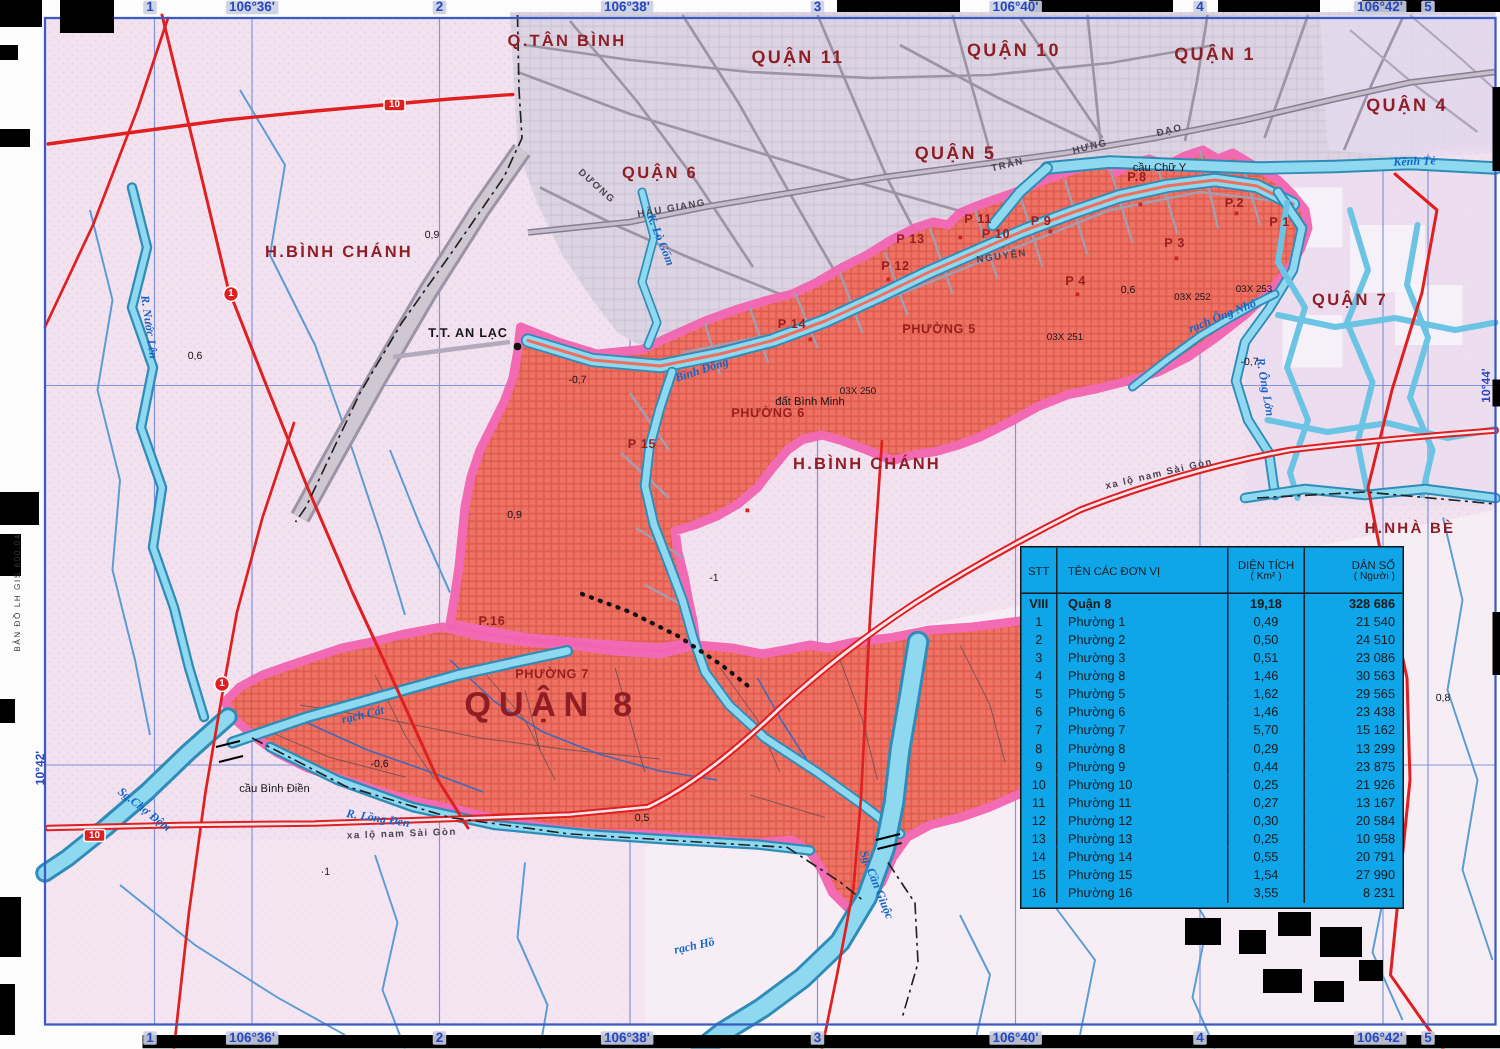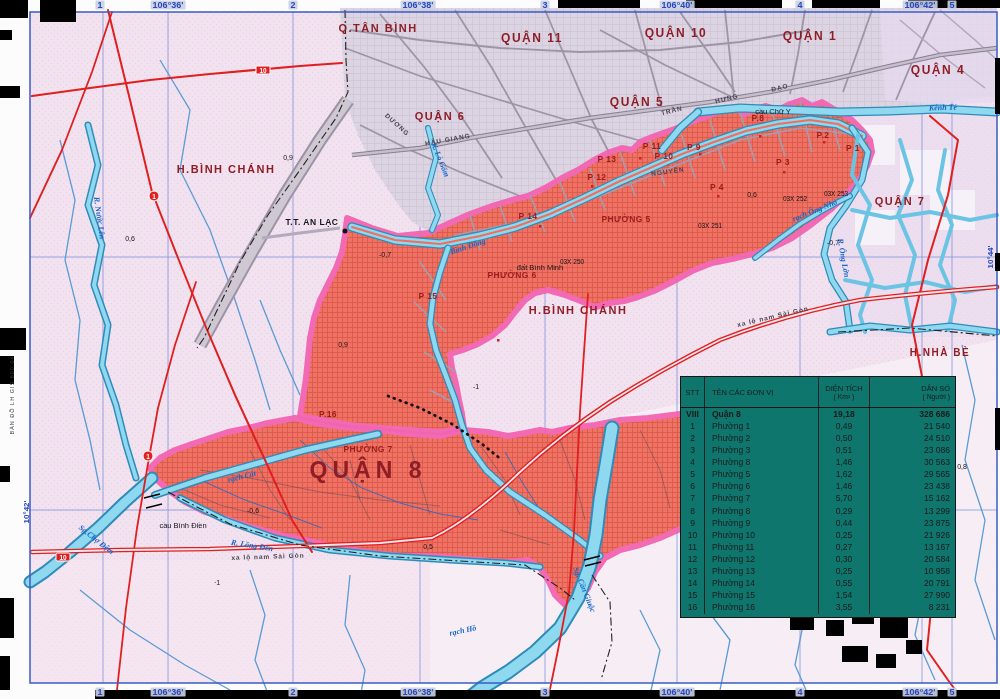--- a/index.html
+++ b/index.html
@@ -20,22 +20,22 @@
   .lbl-bench{color:#15151a;font-size:6.5px;}
   .lbl-coord{color:#2747c0;font-weight:bold;font-size:9px;background:rgba(202,208,226,.9);
     padding:0 2px;border-radius:1px;}
   .lbl-edge{color:#2747c0;font-weight:bold;font-size:8px;}
   .lbl-note{color:#3c3946;font-size:5.5px;letter-spacing:1px;}
   .badge{position:absolute;z-index:4;transform:translate(-50%,-50%);background:#e02020;color:#fff;
     font-size:6.5px;font-weight:bold;display:flex;align-items:center;justify-content:center;
     border:1px solid #fff;box-sizing:border-box;}
   .badge.rect{width:15px;height:9px;border-radius:2px;}
   .badge.circle{width:11px;height:11px;border-radius:50%;}
-  #stats-table{position:absolute;left:680px;top:376px;width:276px;height:242px;z-index:5;
-    background:#0f766e;border:1.5px solid #161616;box-sizing:border-box;}
+  #stats-table{position:absolute;left:680px;top:364px;width:256px;height:242px;z-index:5;
+    background:#0ea5e9;border:1.5px solid #161616;box-sizing:border-box;}
   #stats-table table{border-collapse:collapse;table-layout:fixed;width:100%;font-size:8.5px;color:#1a1a1a;}
   #stats-table th{font-size:7.5px;font-weight:normal;border-bottom:1.5px solid #161616;height:30px;
     padding:0;text-align:center;vertical-align:middle;}
   #stats-table th .sub{font-size:6.8px;}
   #stats-table td{height:12.1px;padding:0;line-height:1;}
   #stats-table .c-stt{width:23px;border-right:1px solid #222;text-align:center;}
   #stats-table .c-name{width:106px;border-right:1px solid #222;text-align:left;padding-left:7px;}
   #stats-table .c-area{width:50px;border-right:1px solid #222;text-align:center;}
   #stats-table .c-pop{text-align:right;padding-right:5px;}
   #stats-table tr.bold td{font-weight:bold;}

